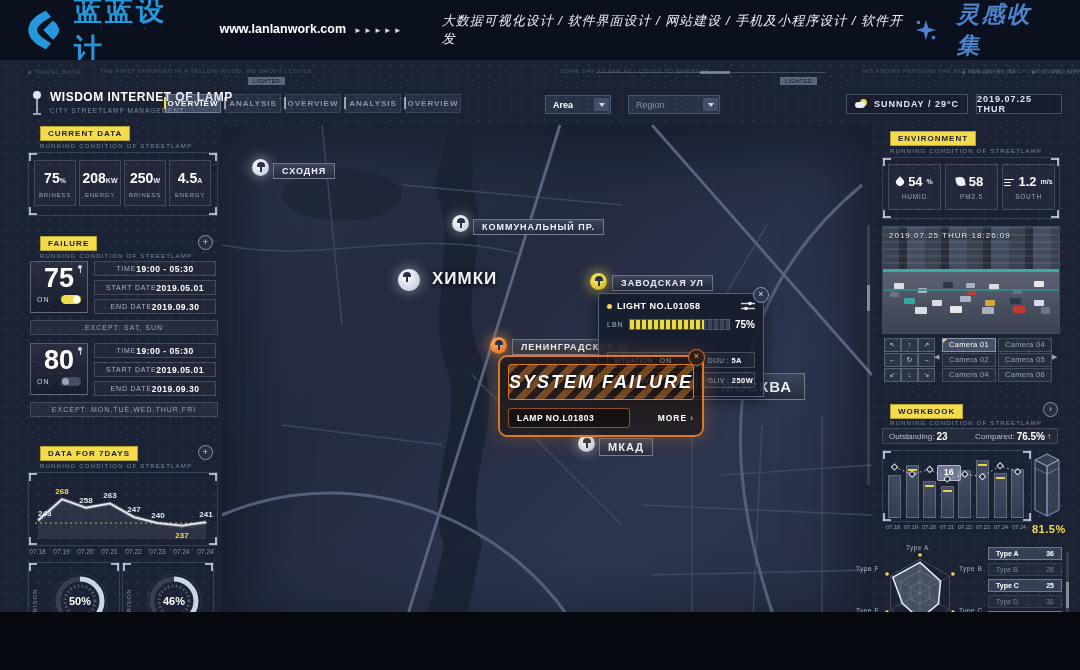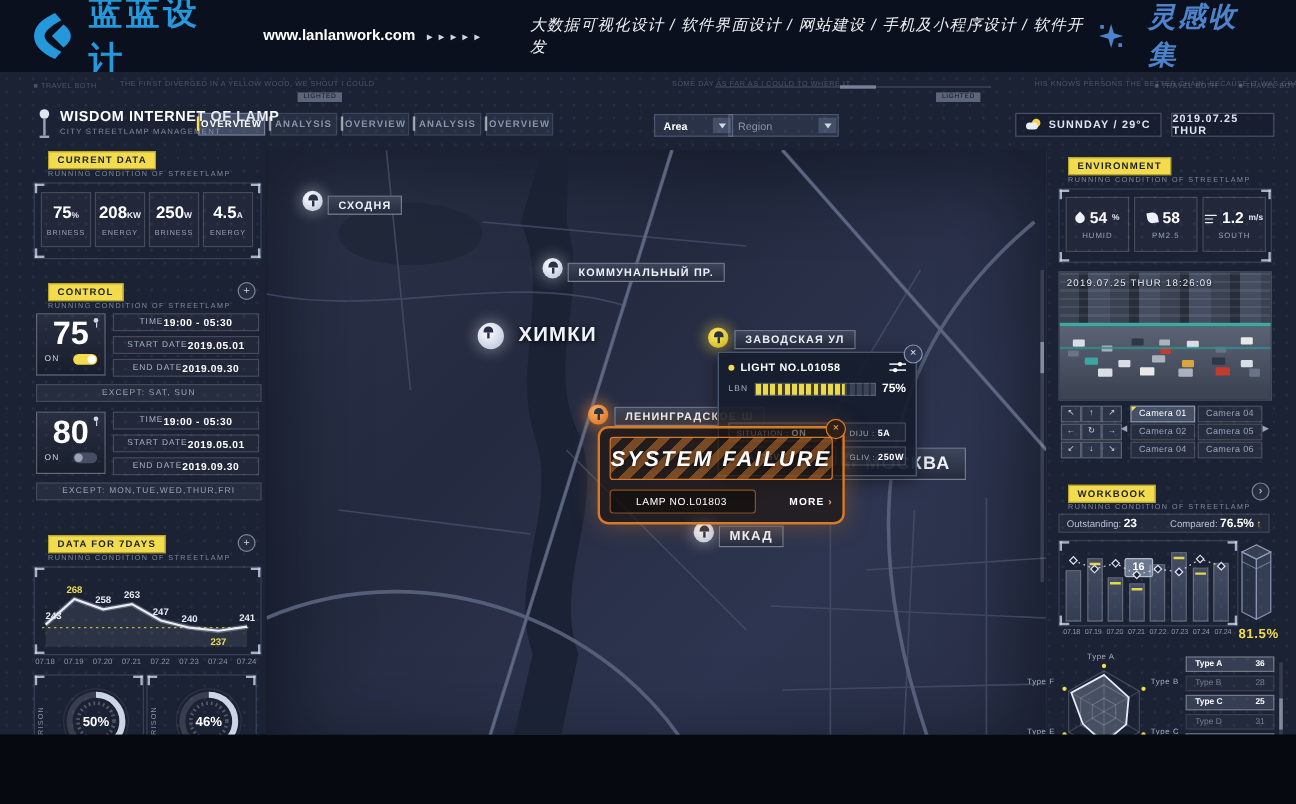--- a/index.html
+++ b/index.html
@@ -129,21 +129,21 @@
   
   .alert{position:absolute;left:276px;top:230px;width:202px;height:78px;border:2px solid #d97a28;
         border-radius:9px;background:rgba(30,20,12,.62);box-shadow:0 0 20px rgba(217,122,40,.35);}
   .alert .stripes{position:absolute;left:8px;right:8px;top:7px;height:34px;border:1px solid #d97a28;border-radius:3px;
         background:repeating-linear-gradient(135deg,rgba(226,128,42,.45) 0 7px,rgba(40,24,10,.25) 7px 14px);
         display:flex;align-items:center;justify-content:center;}
   .alert .ttl{font-size:18px;font-weight:bold;font-style:italic;letter-spacing:2px;color:#fff;
         text-shadow:0 1px 3px rgba(0,0,0,.6);}
   .alert .brow{position:absolute;left:8px;right:8px;bottom:7px;height:20px;display:flex;gap:6px;}
   .alert .lampno{flex:1;background:rgba(15,10,6,.55);border:1px solid rgba(217,122,40,.6);border-radius:3px;
-        font-size:8.5px;font-weight:normal;color:#fff;letter-spacing:.5px;line-height:18px;padding-left:21px;}
+        font-size:8.5px;font-weight:bold;color:#fff;letter-spacing:.5px;line-height:18px;padding-left:8px;}
   .alert .more{width:58px;font-size:8.5px;font-weight:bold;color:#fff;letter-spacing:1px;line-height:20px;text-align:right;}
   .alert .more b{color:#f0b066;margin-left:3px;}
   .alclose{position:absolute;right:-3px;top:-8px;width:15px;height:15px;border-radius:50%;background:#2e2014;
         border:1px solid #d97a28;color:#f0b066;font-size:9px;line-height:13px;text-align:center;}
   
   .envbox{position:absolute;width:53px;height:46px;border:1px solid rgba(255,255,255,.16);
           background:rgba(255,255,255,.03);box-sizing:border-box;padding-top:9px;}
   .envbox .r1{display:flex;align-items:center;justify-content:center;gap:4px;}
   .envbox .v{font-size:13px;font-weight:bold;color:#fff;}
   .envbox .u{font-size:7px;font-weight:bold;color:#e8ecf5;}
@@ -245,21 +245,21 @@
     <div class="tab" style="left:225px">ANALYSIS</div>
     <div class="tab" style="left:285px">OVERVIEW</div>
     <div class="tab" style="left:345px">ANALYSIS</div>
     <div class="tab" style="left:405px">OVERVIEW</div>
     <div class="sel" style="left:545px;width:64px">
       <span class="tx">Area</span>
       <span class="cbx">
           <i class="caret"></i>
         </span>
     </div>
-    <div class="sel dim" style="left:607px;width:90px">
+    <div class="sel dim" style="left:628px;width:90px">
       <span class="tx">Region</span>
       <span class="cbx">
           <i class="caret"></i>
         </span>
     </div>
     <div class="wbox" style="left:846px;width:120px">
       <span class="wicon">
           <span class="sun"></span>
           <span class="cloud"></span>
         </span>
@@ -282,21 +282,21 @@
     </div>
     <div class="statbox" style="left:124px;top:100px">
       <div><span class="v">250</span><span class="u">W</span></div>
       <div class="l">BRINESS</div>
     </div>
     <div class="statbox" style="left:169px;top:100px">
       <div><span class="v">4.5</span><span class="u">A</span></div>
       <div class="l">ENERGY</div>
     </div>
 
-    <span class="badge" style="left:40px;top:176px">CONTROL</span>
+    <span class="badge" style="left:40px;top:176px">FAILURE</span>
     <span class="pluscirc" style="left:198px;top:175px">+</span>
     <span class="psub" style="left:40px;top:193px">RUNNING CONDITION OF STREETLAMP</span>
 
     <div class="ctlnum" style="left:30px;top:201px">
       <span class="minilamp"></span>
       <div class="n">75</div>
       <div class="bot">
           <span class="on">ON</span>
           <span class="tgl on"></span>
         </div>

